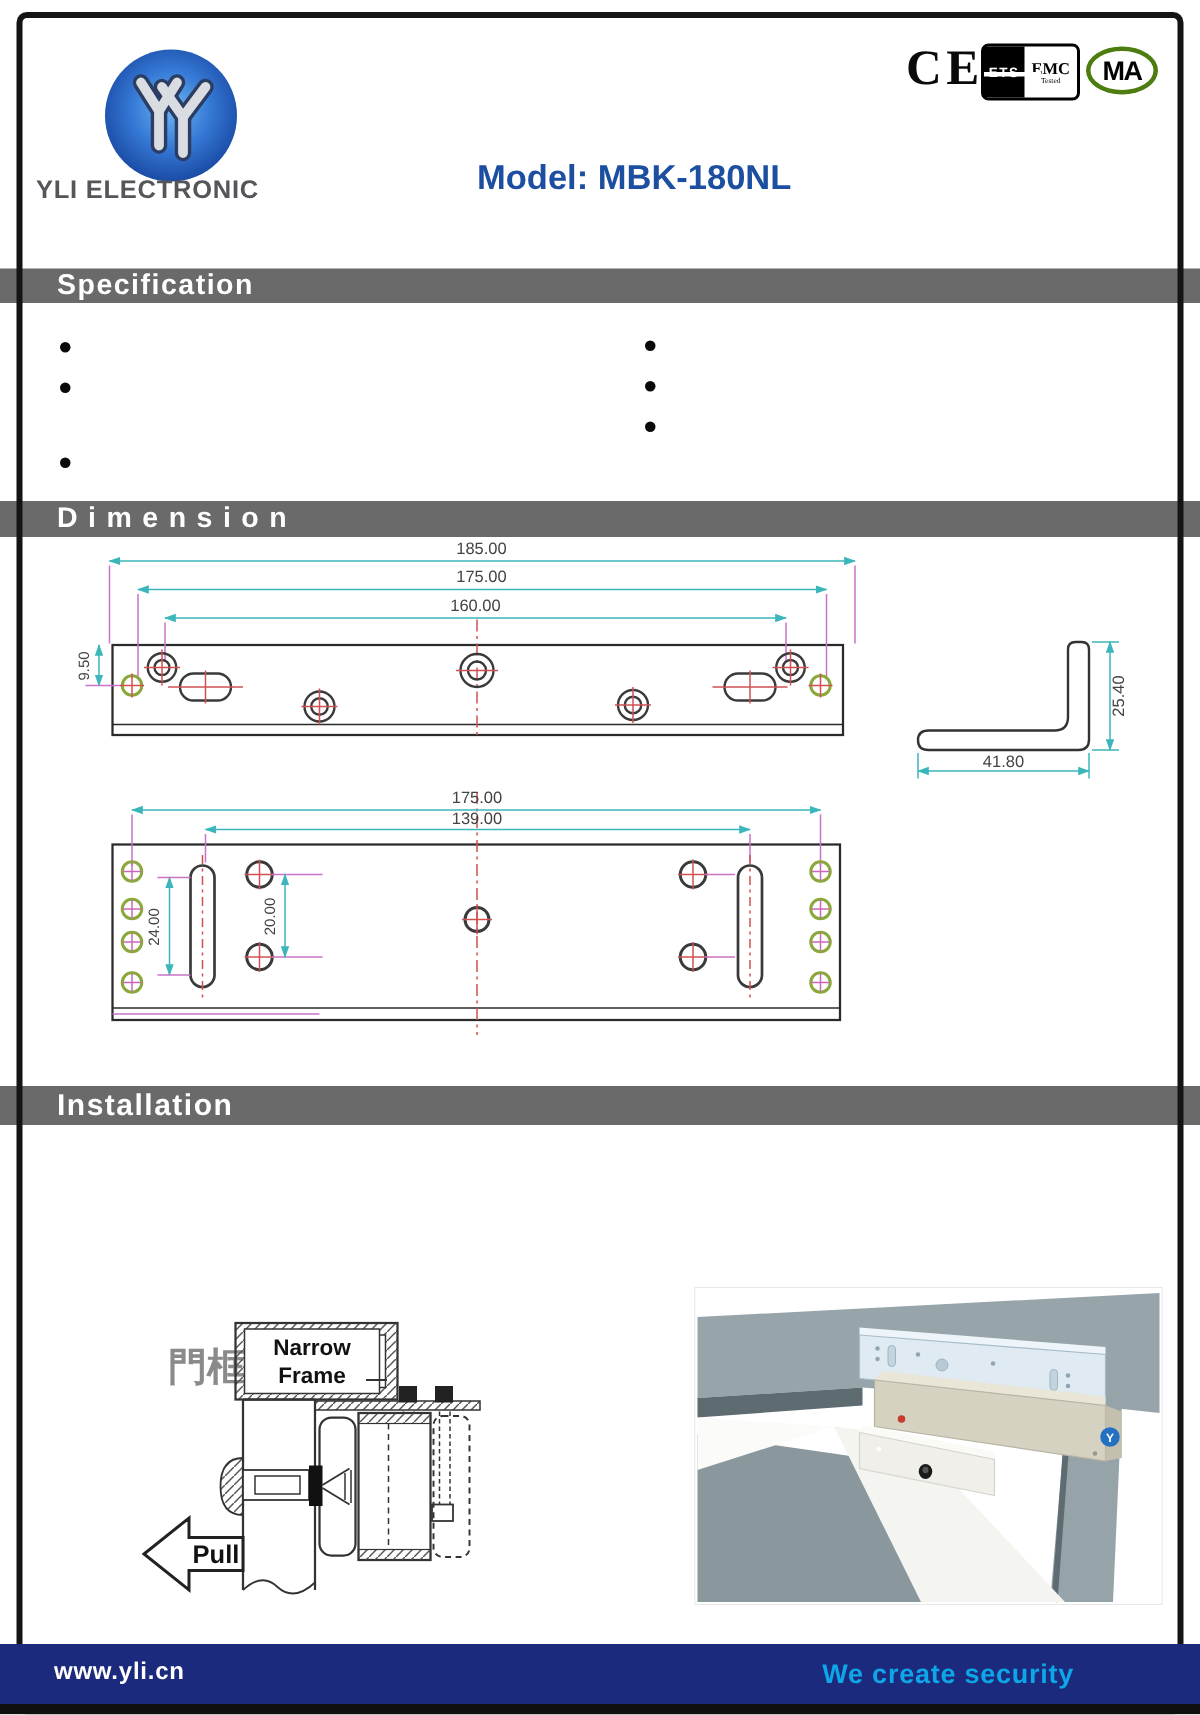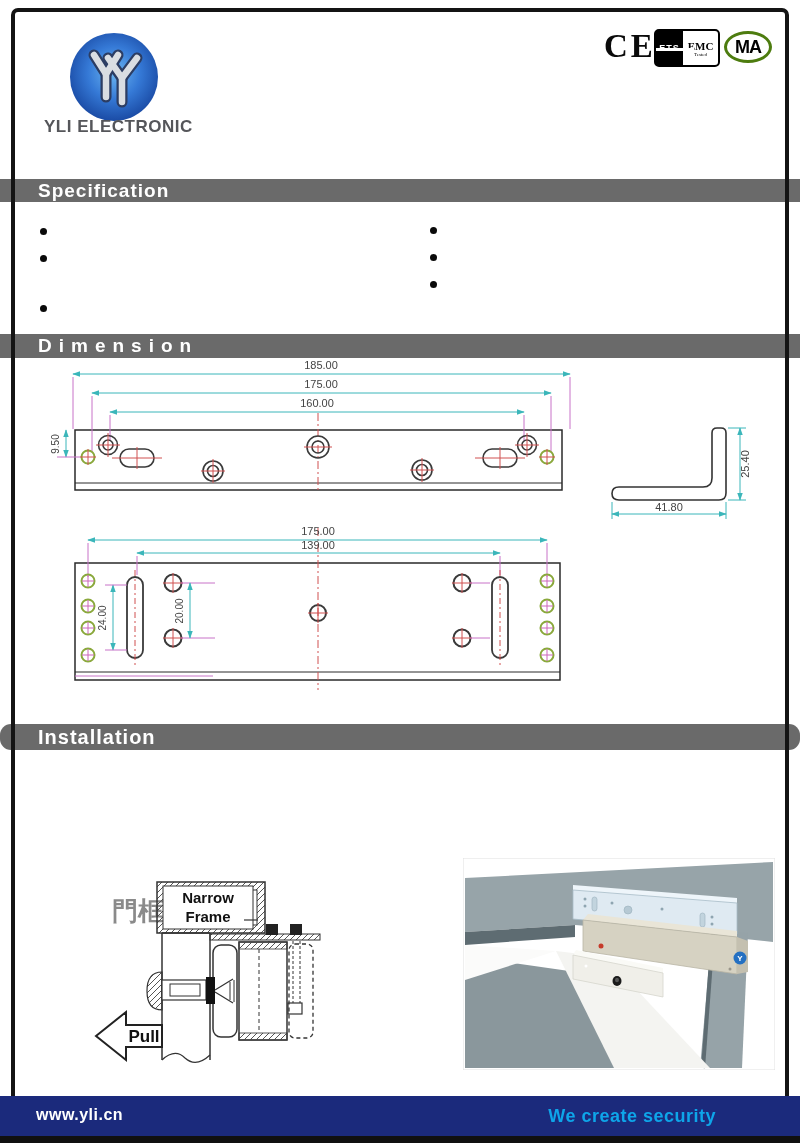--- a/index.html
+++ b/index.html
@@ -3,21 +3,21 @@
 <meta charset="utf-8">
 <style>
   html,body{margin:0;padding:0;background:#fff;}
   .page{position:relative;width:800px;height:1143px;background:#fff;overflow:hidden;
         font-family:"Liberation Sans",sans-serif;}
   .page-border{position:absolute;left:11px;top:8px;width:770px;height:1127px;
         border:4px solid #141414;border-radius:7px;z-index:6;pointer-events:none;}
   
   .logo-circle{position:absolute;left:70px;top:33px;width:88px;height:88px;border-radius:50%;
         background:radial-gradient(circle at 50% 45%, #6cb7f2 0%, #3579d6 40%, #1c4ea8 72%, #123a86 100%);z-index:2;}
-  .company{position:absolute;left:44px;top:117px;font-size:17px;font-weight:bold;
+  .company{position:absolute;left:24px;top:117px;font-size:17px;font-weight:bold;
         letter-spacing:.5px;color:#55565a;z-index:2;}
   .model{position:absolute;left:318px;top:105px;font-size:23px;font-weight:600;color:#1d4fa1;z-index:2;}
   .cert-ce{position:absolute;left:604px;top:28px;font-size:33px;font-weight:700;color:#0a0a0a;
         letter-spacing:3px;z-index:2;font-family:Liberation Serif, serif;}
   .cert-emc{position:absolute;left:654px;top:29px;width:66px;height:38px;border:2px solid #000;
         border-radius:5px;display:flex;align-items:stretch;z-index:2;background:#fff;box-sizing:border-box;}
   .cert-emc .ets{background:#000;color:#fff;width:27px;display:flex;flex-direction:column;
         align-items:center;justify-content:center;font-size:9px;font-weight:bold;letter-spacing:1px;}
   .cert-emc .ets .bar{width:14px;height:3px;background:#fff;margin-top:2px;}
   .cert-emc .emc{flex:1;display:flex;flex-direction:column;align-items:center;justify-content:center;
@@ -25,21 +25,21 @@
   .cert-emc .emc .t1{font-size:11px;font-weight:bold;}
   .cert-emc .emc .t2{font-size:5px;}
   .cert-ma{position:absolute;left:724px;top:31px;width:48px;height:32px;border:3px solid #4d7c0f;
         border-radius:50%;display:flex;align-items:center;justify-content:center;
         font-size:18px;font-weight:800;letter-spacing:-1px;color:#000;z-index:2;box-sizing:border-box;}
   
   .bar{position:absolute;left:0;width:800px;background:#6a6a6a;color:#fff;font-weight:bold;
         display:flex;align-items:center;padding-left:38px;box-sizing:border-box;z-index:3;}
   .bar-spec{top:179px;height:23px;font-size:19px;letter-spacing:1px;}
   .bar-dim{top:334px;height:24px;font-size:19px;letter-spacing:7px;}
-  .bar-inst{top:724px;height:26px;font-size:20px;letter-spacing:1px;border-radius:11px;}
+  .bar-inst{top:724px;height:26px;font-size:20px;letter-spacing:1px;}
   
   .bullet{position:absolute;width:7px;height:7px;border-radius:50%;background:#0a0a0a;z-index:2;}
   .bullet span{position:absolute;left:14px;top:-5px;font-size:12px;color:#222;white-space:nowrap;}
   
   .svg-abs{position:absolute;z-index:2;}
   
   .footer{position:absolute;left:0;top:1096px;width:800px;height:40px;background:#1b2a7c;z-index:7;}
   .footer .site{position:absolute;left:36px;top:10px;font-size:16px;font-weight:bold;color:#fff;letter-spacing:.5px;}
   .footer .slogan{position:absolute;right:84px;top:10px;font-size:18px;font-weight:bold;color:#0ea5e9;letter-spacing:.5px;}
   .footer-black{position:absolute;left:0;top:1136px;width:800px;height:7px;background:#101010;z-index:7;}
@@ -61,20 +61,21 @@
       </g>
       <g stroke="#d9dde2" stroke-width="6.5" fill="none" stroke-linecap="round">
         <path d="M24 22 L36 41 L36 64"></path>
           <path d="M48 22 L36 41"></path>
         <path d="M38 25 L52 45 L52 69"></path>
           <path d="M67 25 L52 45"></path>
       </g>
     </svg>
   </div>
   <div class="company">YLI ELECTRONIC</div>
+  <div class="model">Model: MBK-180NL</div>
   <div class="cert-ce">CE</div>
   <div class="cert-emc">
     <div class="ets">
       <span>ETS</span>
         <span class="bar"></span>
     </div>
     <div class="emc">
       <span class="t1">EMC</span>
       <span class="t2">Tested</span>
     </div>

